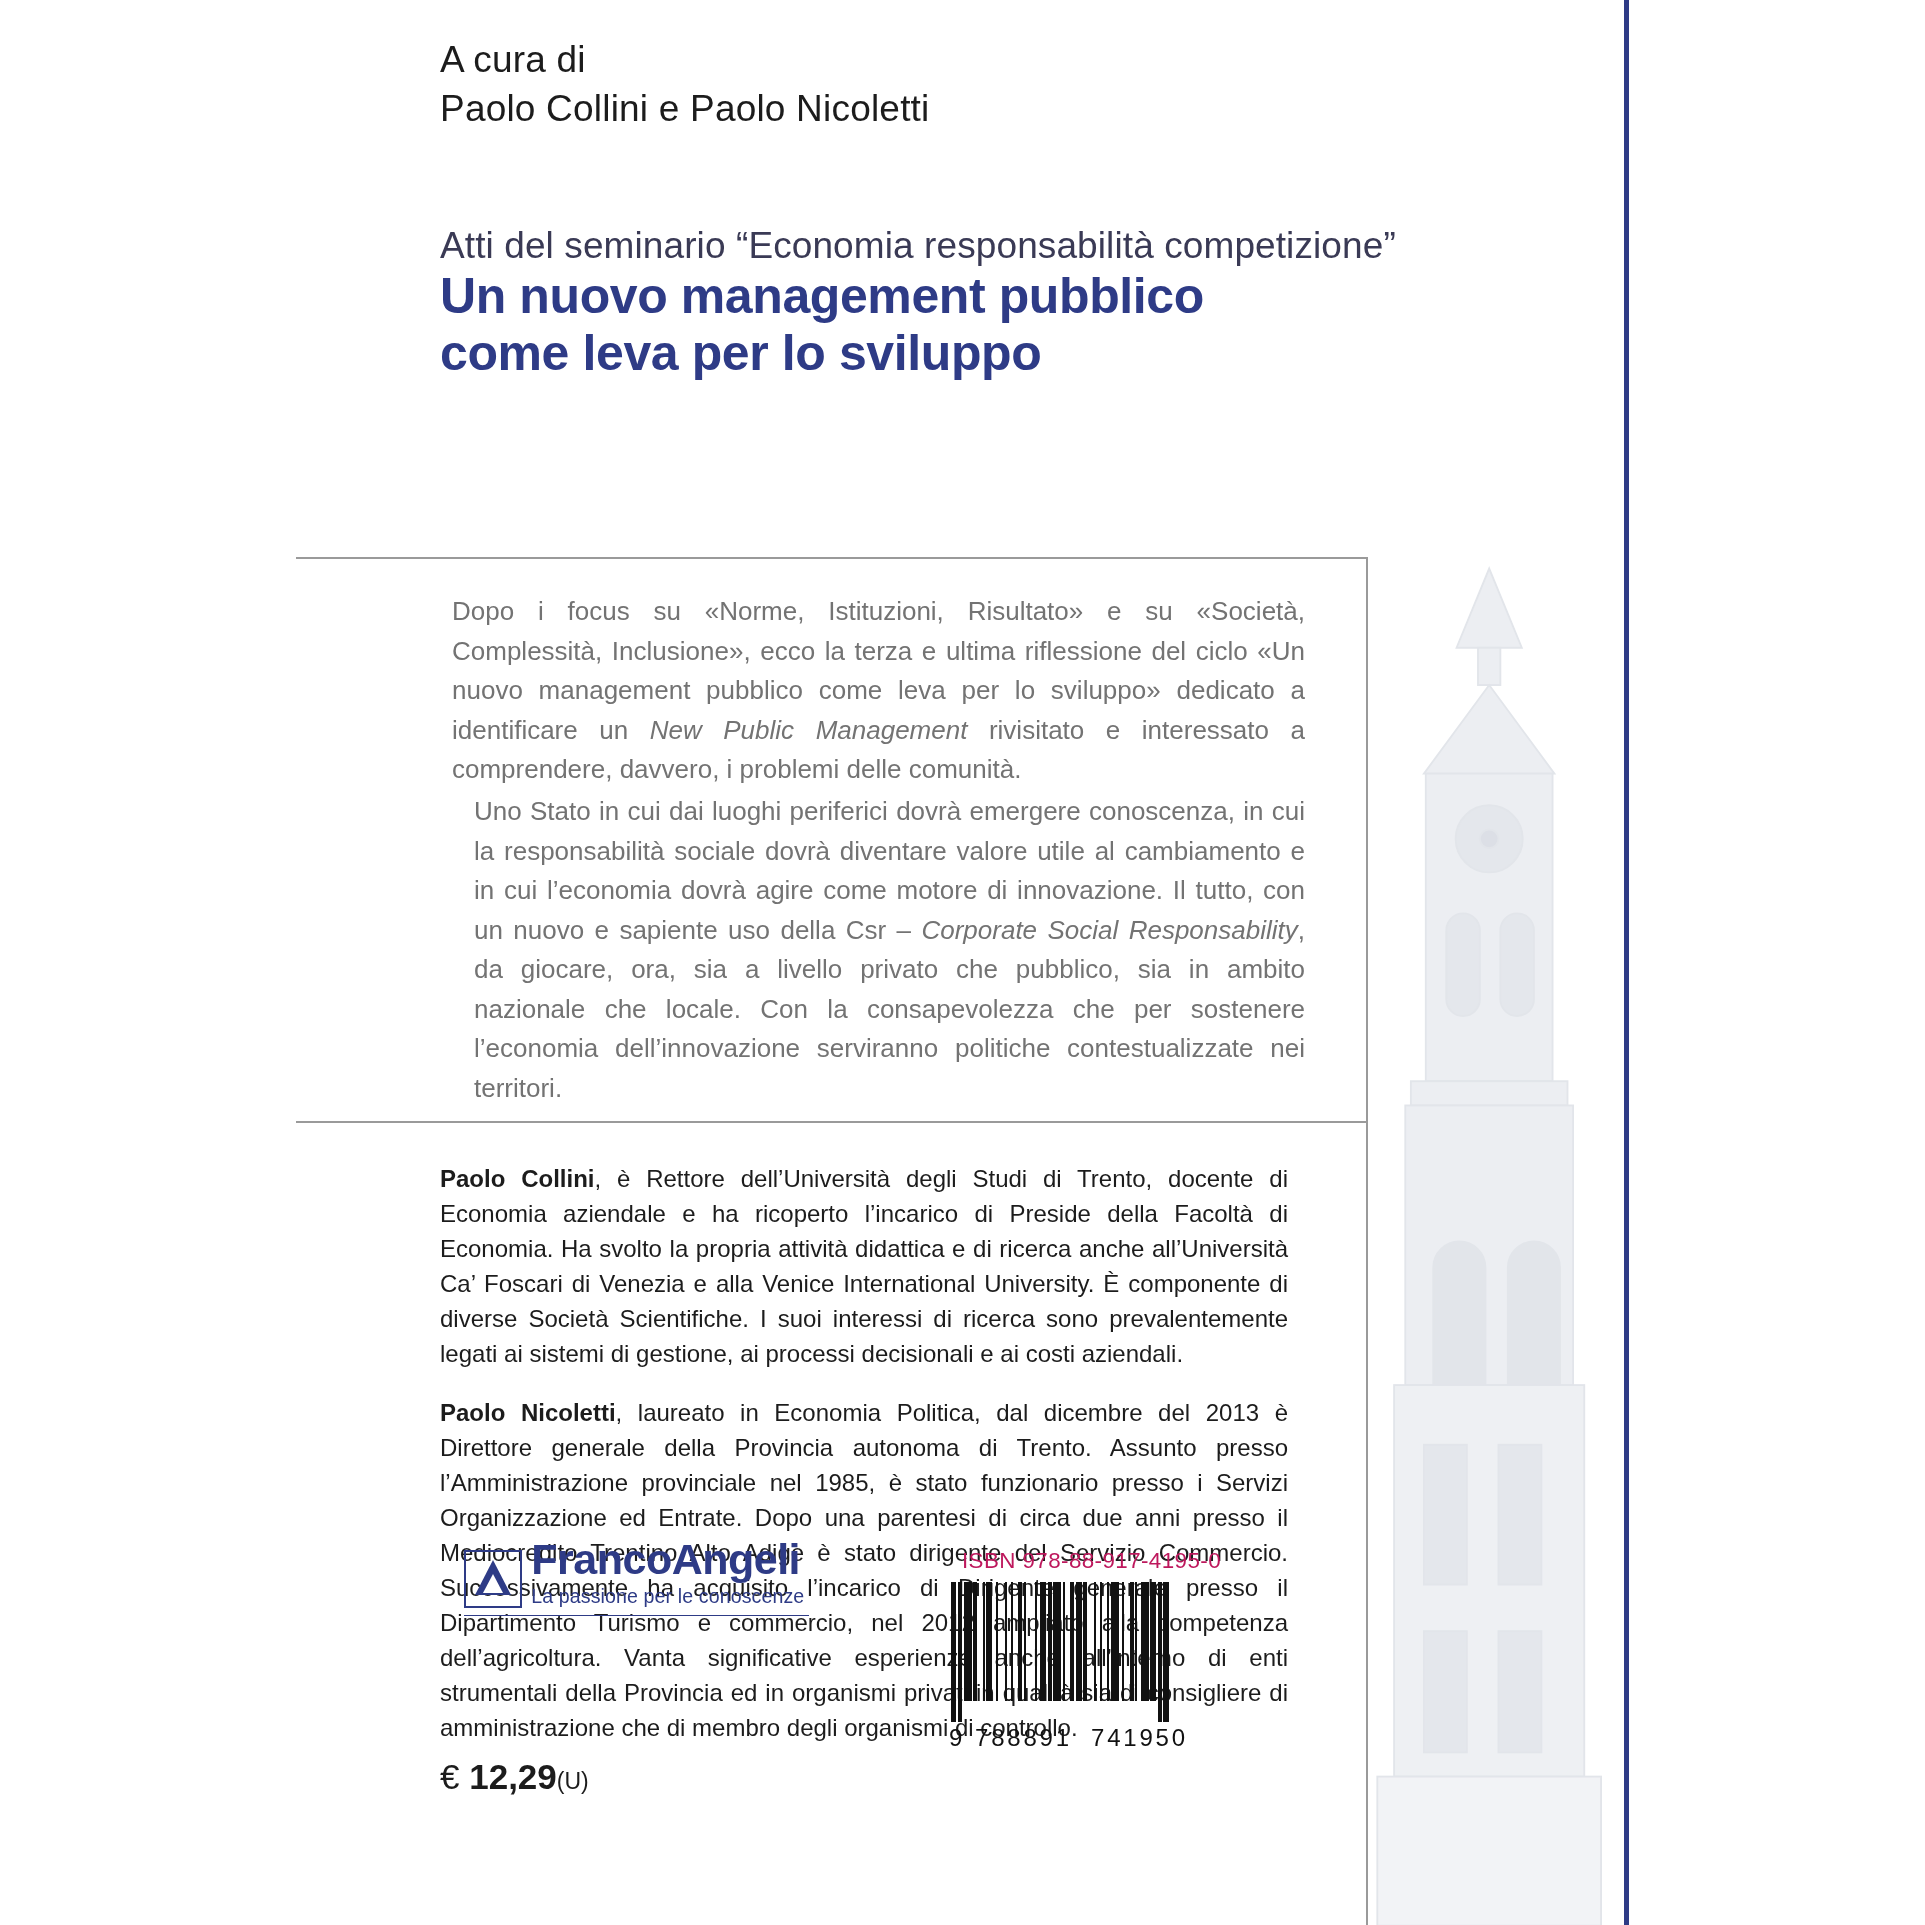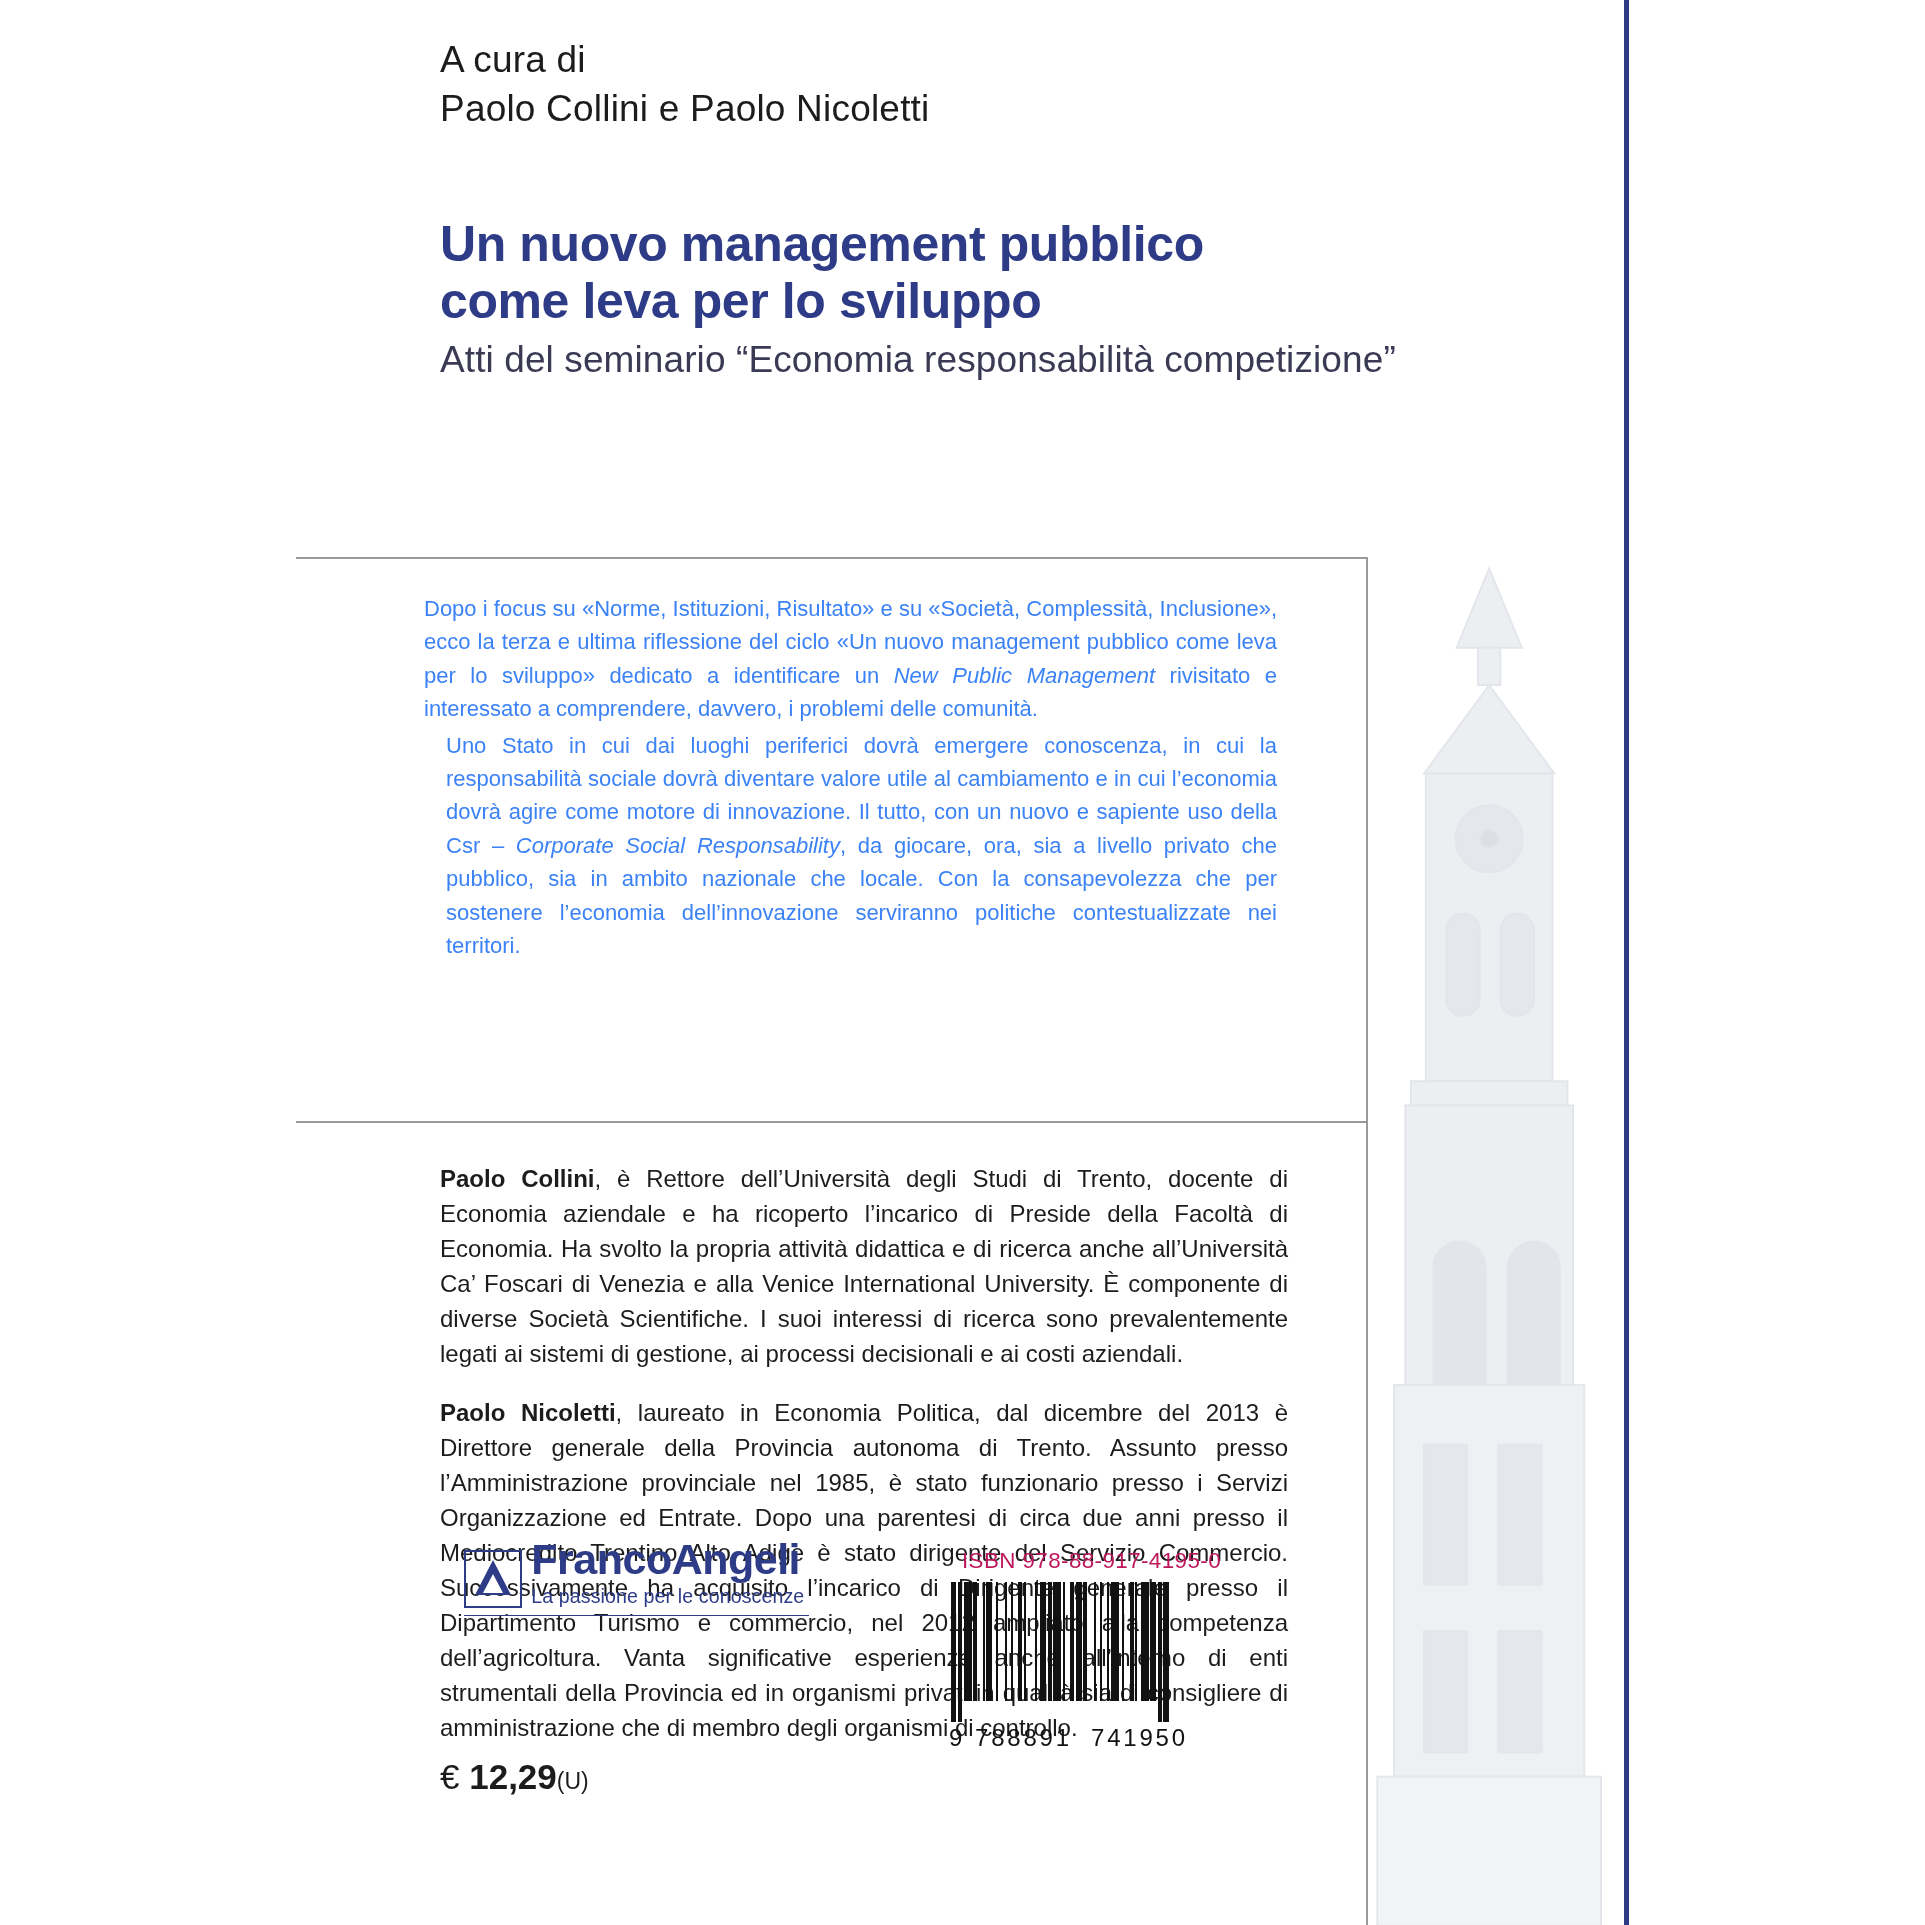--- a/index.html
+++ b/index.html
@@ -95,25 +95,25 @@
     color: #3a3a55;
     font-size: 37px;
     line-height: 1.2;
     letter-spacing: 0.1px;
     white-space: nowrap;
   }
 
   
   #blurb {
     position: absolute;
-    left: 128px;
+    left: 156px;
     top: 592px;
     width: 853px;
-    color: #3b82f6;
-    font-size: 22px;
+    color: #737373;
+    font-size: 26px;
     line-height: 1.52;
     text-align: justify;
   }
   #blurb p { margin: 0 0 0 0; }
   #blurb p + p { margin-top: 2.8px; margin-left: 22px; }
   #blurb em { font-style: italic; }
 
   
   #bios {
     position: absolute;
@@ -304,25 +304,25 @@
     <div id="rule-top" class="hrule"></div>
     <div id="rule-mid" class="hrule"></div>
     <div id="right-rule"></div>
 
     <div id="editor-line">
       <div>A cura di</div>
       <div>Paolo Collini e Paolo Nicoletti</div>
     </div>
 
     <div id="title-block">
+      <div id="subtitle">Atti del seminario “Economia responsabilità competizione”</div>
       <div id="main-title">
         <div>Un nuovo management pubblico</div>
         <div>come leva per lo sviluppo</div>
       </div>
-      <div id="subtitle">Atti del seminario “Economia responsabilità competizione”</div>
     </div>
 
     <div id="blurb">
       <p><span>Dopo i focus su «Norme, Istituzioni, Risultato» e su «Società, Complessità, Inclusione», ecco la terza e ultima riflessione del ciclo «Un nuovo management pubblico come leva per lo sviluppo» dedicato a identificare un </span><em>New Public Management</em><span> rivisitato e interessato a comprendere, davvero, i problemi delle comunità.</span></p>
       <p><span>Uno Stato in cui dai luoghi periferici dovrà emergere conoscenza, in cui la responsabilità sociale dovrà diventare valore utile al cambiamento e in cui l’economia dovrà agire come motore di innovazione. Il tutto, con un nuovo e sapiente uso della Csr – </span><em>Corporate Social Responsability</em><span>, da giocare, ora, sia a livello privato che pubblico, sia in ambito nazionale che locale. Con la consapevolezza che per sostenere l’economia dell’innovazione serviranno politiche contestualizzate nei territori.</span></p>
     </div>
 
     <div id="bios">
       <p><b>Paolo Collini</b><span>, è Rettore dell’Università degli Studi di Trento, docente di Economia aziendale e ha ricoperto l’incarico di Preside della Facoltà di Economia. Ha svolto la propria attività didattica e di ricerca anche all’Università Ca’ Foscari di Venezia e alla Venice International University. È componente di diverse Società Scientifiche. I suoi interessi di ricerca sono prevalentemente legati ai sistemi di gestione, ai processi decisionali e ai costi aziendali.</span></p>
       <p><b>Paolo Nicoletti</b><span>, laureato in Economia Politica, dal dicembre del 2013 è Direttore generale della Provincia autonoma di Trento. Assunto presso l’Amministrazione provinciale nel 1985, è stato funzionario presso i Servizi Organizzazione ed Entrate. Dopo una parentesi di circa due anni presso il Mediocredito Trentino Alto Adige è stato dirigente del Servizio Commercio. Successivamente ha acquisito l’incarico di Dirigente generale presso il Dipartimento Turismo e commercio, nel 2012 ampliato alla competenza dell’agricoltura. Vanta significative esperienze anche all’interno di enti strumentali della Provincia ed in organismi privati in qualità sia di consigliere di amministrazione che di membro degli organismi di controllo.</span></p>

